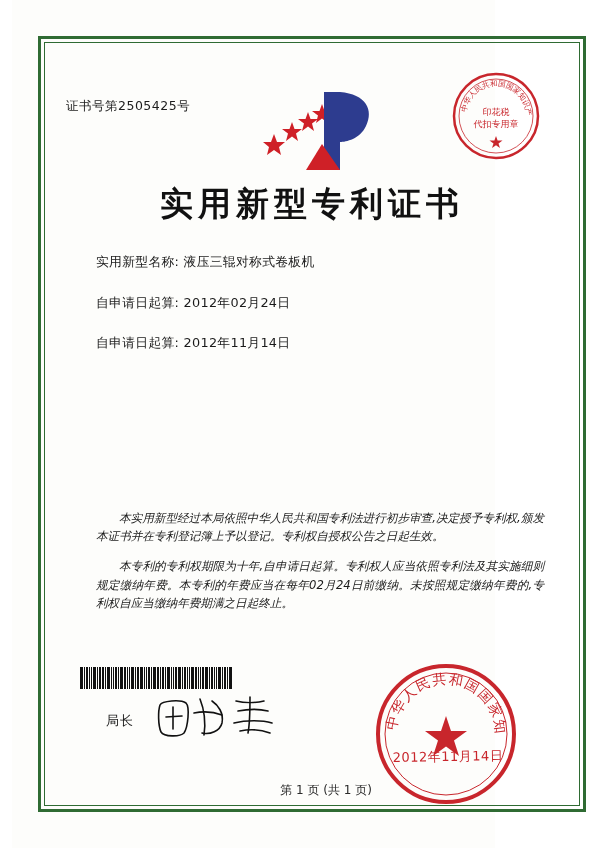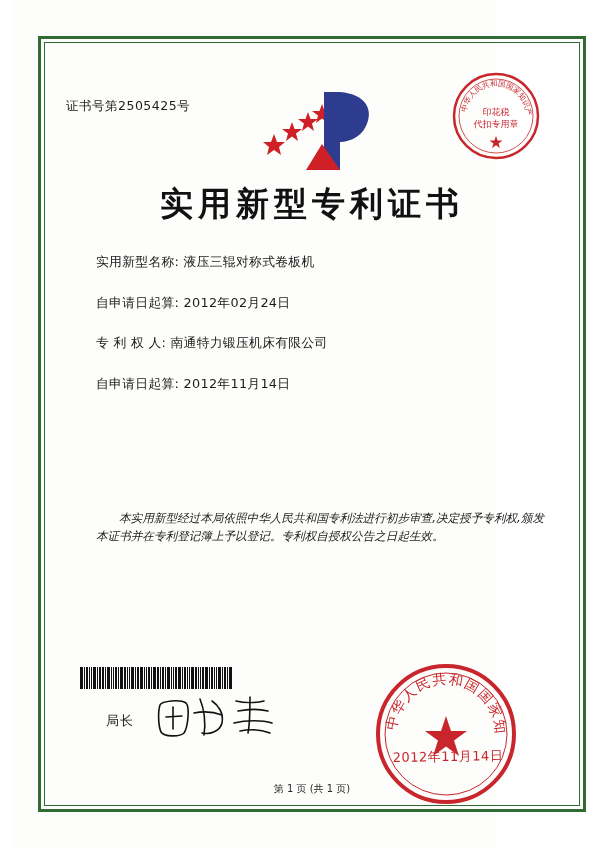--- a/index.html
+++ b/index.html
@@ -158,22 +158,23 @@
     font-size: 13px;
     letter-spacing: 0.5px;
     transform: rotate(-1deg);
   }
 
   .pagefoot {
     position: absolute;
     left: 0; top: 740px;
     width: 536px;
     text-align: center;
-    font-size: 10px;
+    font-size: 12px;
     color: #2a2a2a;
+    padding-left: 14px;
   }
 </style>
 </head>
 <body>
 
 <div class="page">
 
   <div class="border-outer"></div>
   <div class="border-inner"></div>
 
@@ -214,31 +215,28 @@
     <div class="fields">
       <div class="field-row">
         <span class="field-label">实用新型名称:</span>
         <span class="field-value">液压三辊对称式卷板机</span>
       </div>
       <div class="field-row">
         <span class="field-label">自申请日起算:</span>
         <span class="field-value">2012年02月24日</span>
       </div>
       <div class="field-row">
-        <span class="field-label">专 利 权 人:</span>
-        <span class="field-value">南通特力锻压机床有限公司</span>
-      </div>
-      <div class="field-row">
         <span class="field-label">自申请日起算:</span>
         <span class="field-value">2012年11月14日</span>
       </div>
     </div>
 
     <div class="paragraphs">
       <p class="para">本实用新型经过本局依照中华人民共和国专利法进行初步审查,决定授予专利权,颁发本证书并在专利登记簿上予以登记。专利权自授权公告之日起生效。</p>
+      <p class="para">本专利的专利权期限为十年,自申请日起算。专利权人应当依照专利法及其实施细则规定缴纳年费。本专利的年费应当在每年02月24日前缴纳。未按照规定缴纳年费的,专利权自应当缴纳年费期满之日起终止。</p>
     </div>
 
     <div class="barcode">
       <i style="width:3px"></i>
         <i style="width:1px"></i>
         <i style="width:2px"></i>
         <i style="width:1px"></i>
       <i style="width:1px"></i>
         <i style="width:3px"></i>
         <i style="width:1px"></i>

